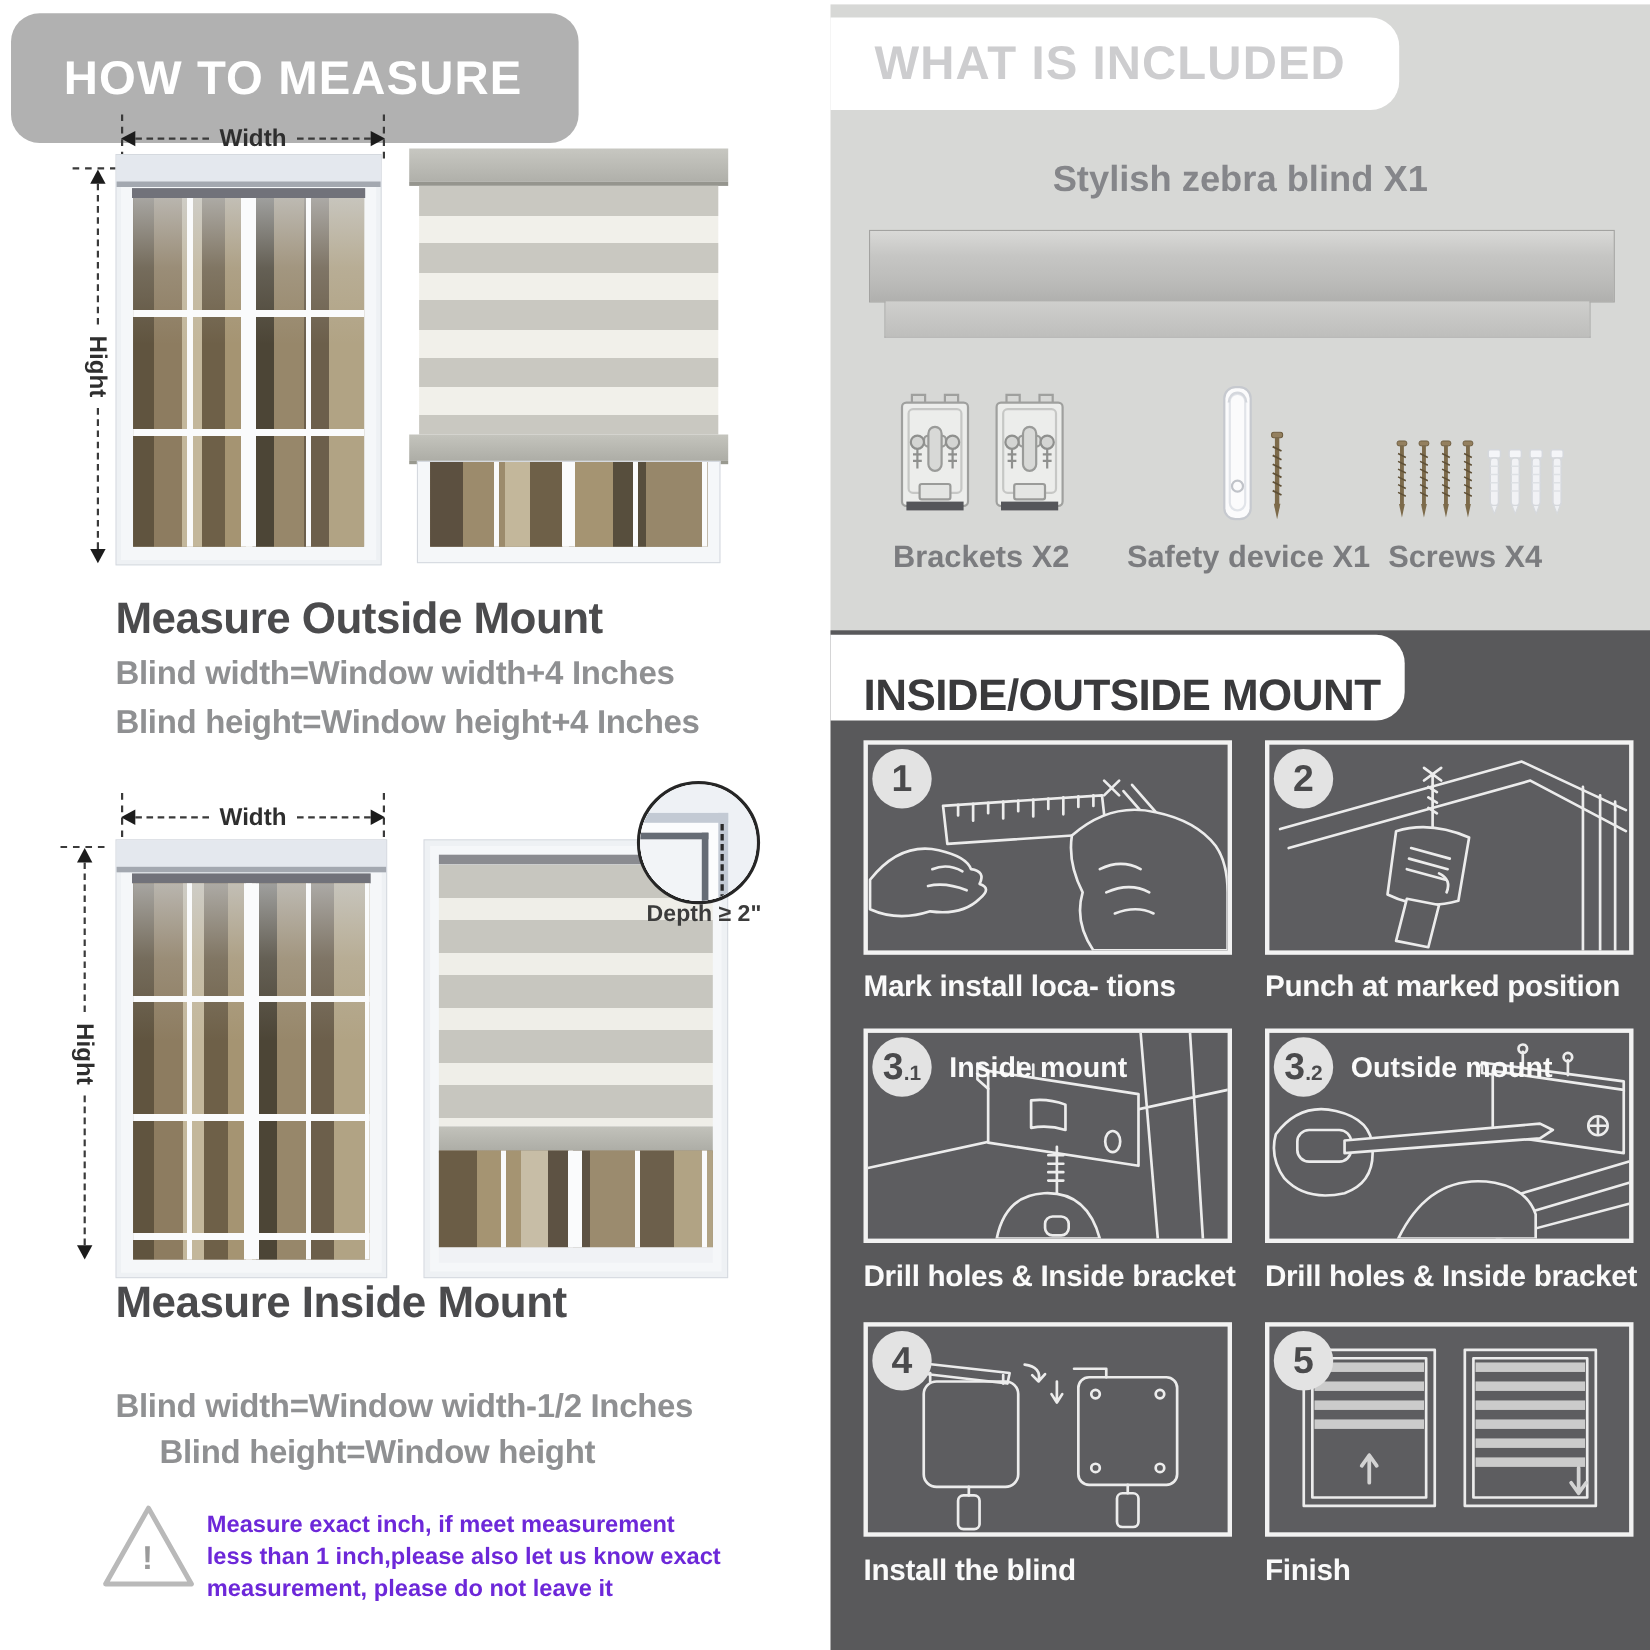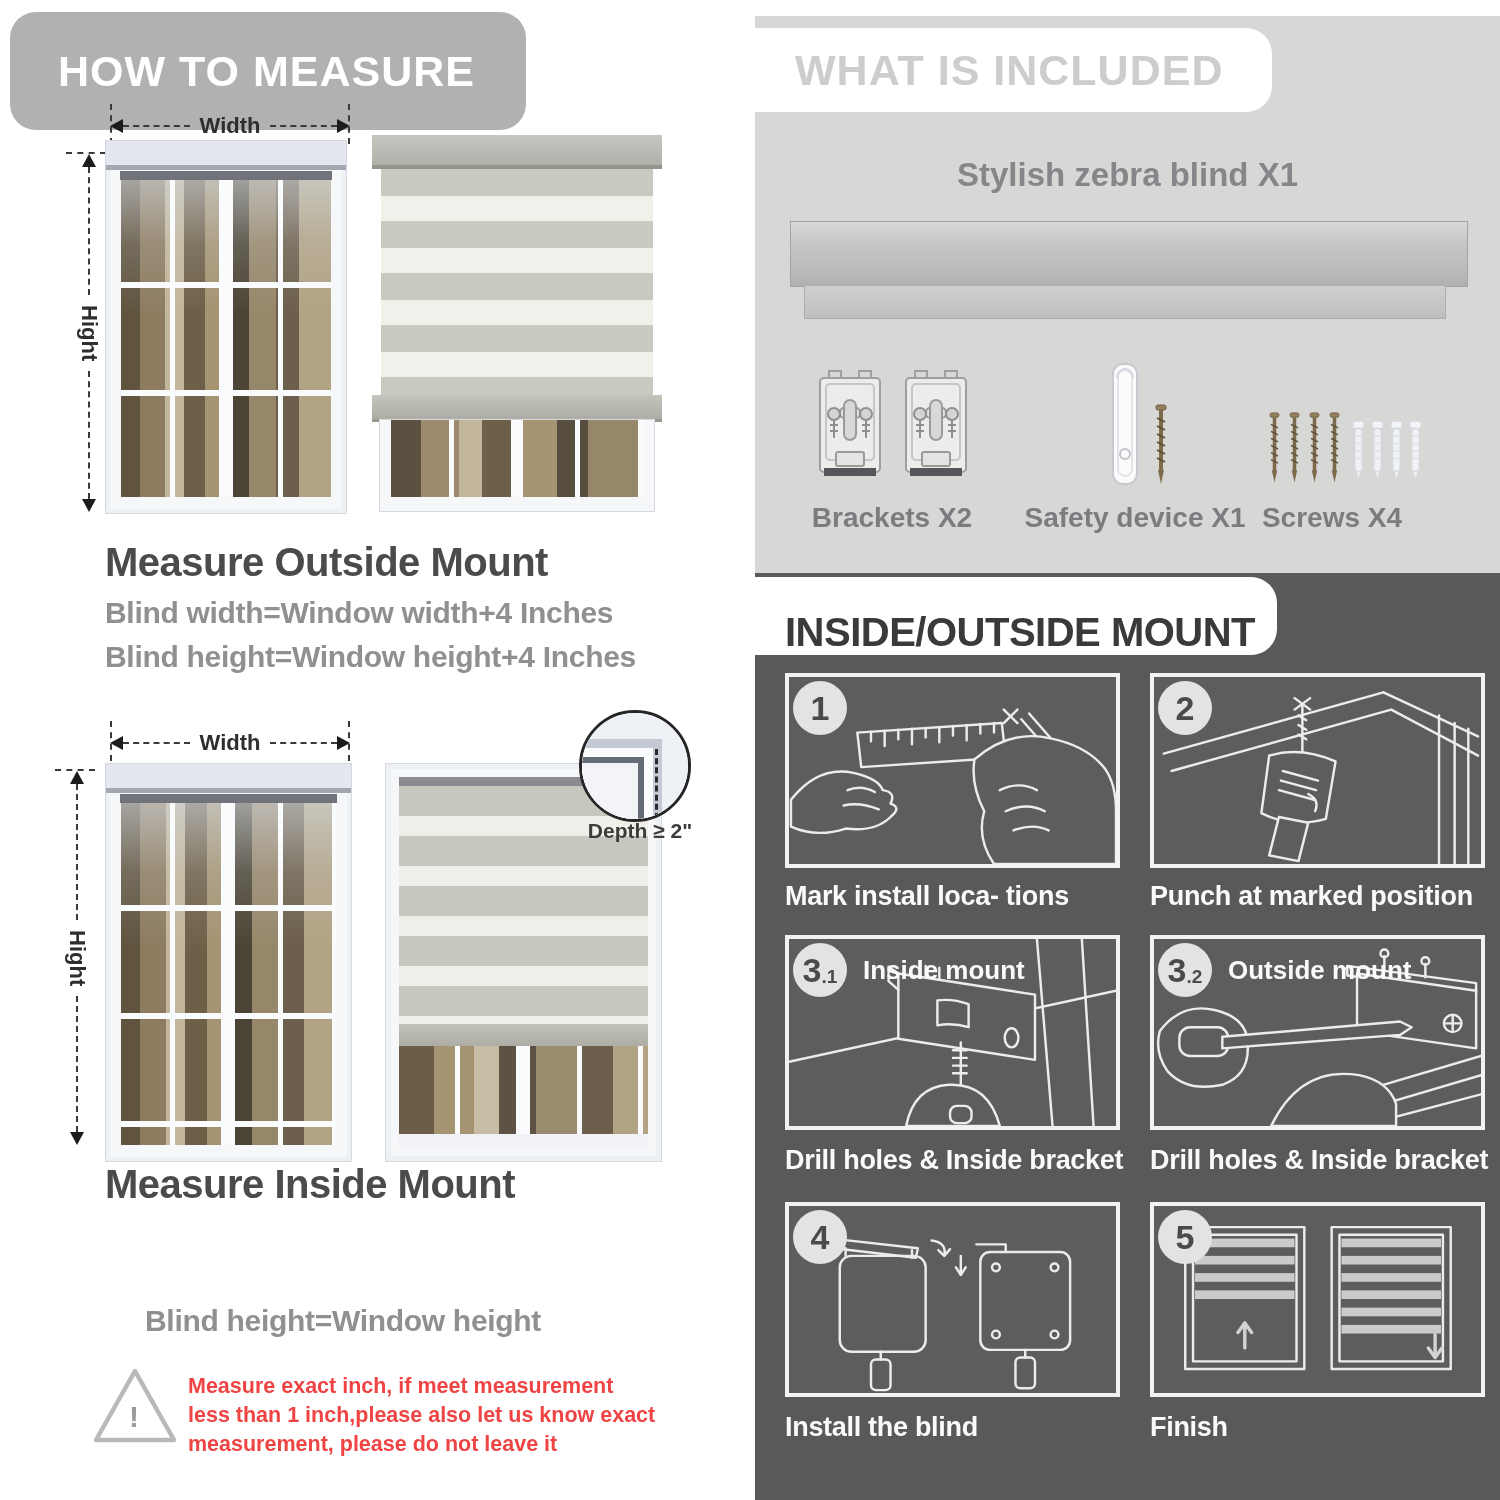--- a/index.html
+++ b/index.html
@@ -76,24 +76,24 @@
   .dc-f2{position:absolute;left:-10px;top:44px;right:44px;bottom:-10px;background:#f2f4f7;
          border-top:6px solid #666c75;border-right:6px solid #666c75;}
   .dc-dash{position:absolute;right:30px;top:36px;bottom:0;border-left:3px dashed #2a2a2a;}
   .depth-lbl{position:absolute;font-size:21px;font-weight:bold;color:#3c3c3c;text-align:center;}
 
   .h-measure{position:absolute;font-size:40px;font-weight:bold;color:#4b4b4d;letter-spacing:-0.5px;}
   .spec-line{position:absolute;font-size:30px;font-weight:bold;color:#8f9092;letter-spacing:-0.3px;}
 
   .warn-wrap{position:absolute;}
   .warn-mark{position:absolute;font-size:30px;font-weight:bold;color:#9b9b9b;}
-  .warn-text{position:absolute;font-size:21.5px;font-weight:bold;color:#ef4444;line-height:29px;width:472px;}
-
-  
-  .rt-light{position:absolute;left:755px;top:16px;width:745px;height:573px;background:#d7d8d6;}
+  .warn-text{position:absolute;font-size:21.5px;font-weight:bold;color:#6d28d9;line-height:29px;width:472px;}
+
+  
+  .rt-light{position:absolute;left:755px;top:4px;width:745px;height:573px;background:#d7d8d6;}
   .rt-header{position:absolute;left:0;top:12px;width:517px;height:84px;background:#ffffff;
              border-radius:0 26px 26px 0;display:flex;align-items:center;}
   .rt-header span{color:#cdcdcf;font-size:43px;font-weight:bold;letter-spacing:1px;padding-left:40px;}
   .product-lbl{position:absolute;left:0;right:0;top:140px;text-align:center;font-size:33px;font-weight:bold;color:#85868a;}
   .headrail-bar{position:absolute;left:35px;top:205px;width:676px;height:64px;border:1px solid #a3a3a1;
       background:linear-gradient(180deg,#d9d9d7 0%,#c6c6c4 35%,#bcbcba 70%,#b0b0ae 100%);}
   .valance-bar{position:absolute;left:49px;top:270px;width:640px;height:32px;border:1px solid #adadab;border-top:none;
       background:linear-gradient(180deg,#cfcfcd,#bebebc);}
   .part-label{position:absolute;top:486px;transform:translateX(-50%);white-space:nowrap;
       font-size:28px;font-weight:bold;color:#7b7c7f;}
@@ -203,20 +203,21 @@
     <div class="depth-circle" style="left:524px;top:5px;">
       <div class="dc-wall"></div>
       <div class="dc-f1"></div>
       <div class="dc-f2"></div>
       <div class="dc-dash"></div>
     </div>
     <div class="depth-lbl" style="left:505px;top:114px;width:160px;">Depth ≥ 2"</div>
   </div>
 
   <div class="h-measure" style="left:105px;top:1162px;">Measure Inside Mount</div>
+  <div class="spec-line" style="left:105px;top:1262px;">Blind width=Window width-1/2 Inches</div>
   <div class="spec-line" style="left:105px;top:1304px;margin-left:40px;">Blind height=Window height</div>
 
   <div class="warn-wrap" style="left:90px;top:1364px;width:90px;height:84px;">
     <svg width="90" height="84" viewBox="0 0 90 84">
       <path d="M45 7 L84 76 L6 76 Z" fill="none" stroke="#b9b9b9" stroke-width="4.5" stroke-linejoin="round"></path>
     </svg>
     <span class="warn-mark" style="left:39px;top:36px;">!</span>
   </div>
   <div class="warn-text" style="left:188px;top:1372px;">Measure exact inch, if meet measurement less than 1 inch,please also let us know exact measurement, please do not leave it</div>
 

